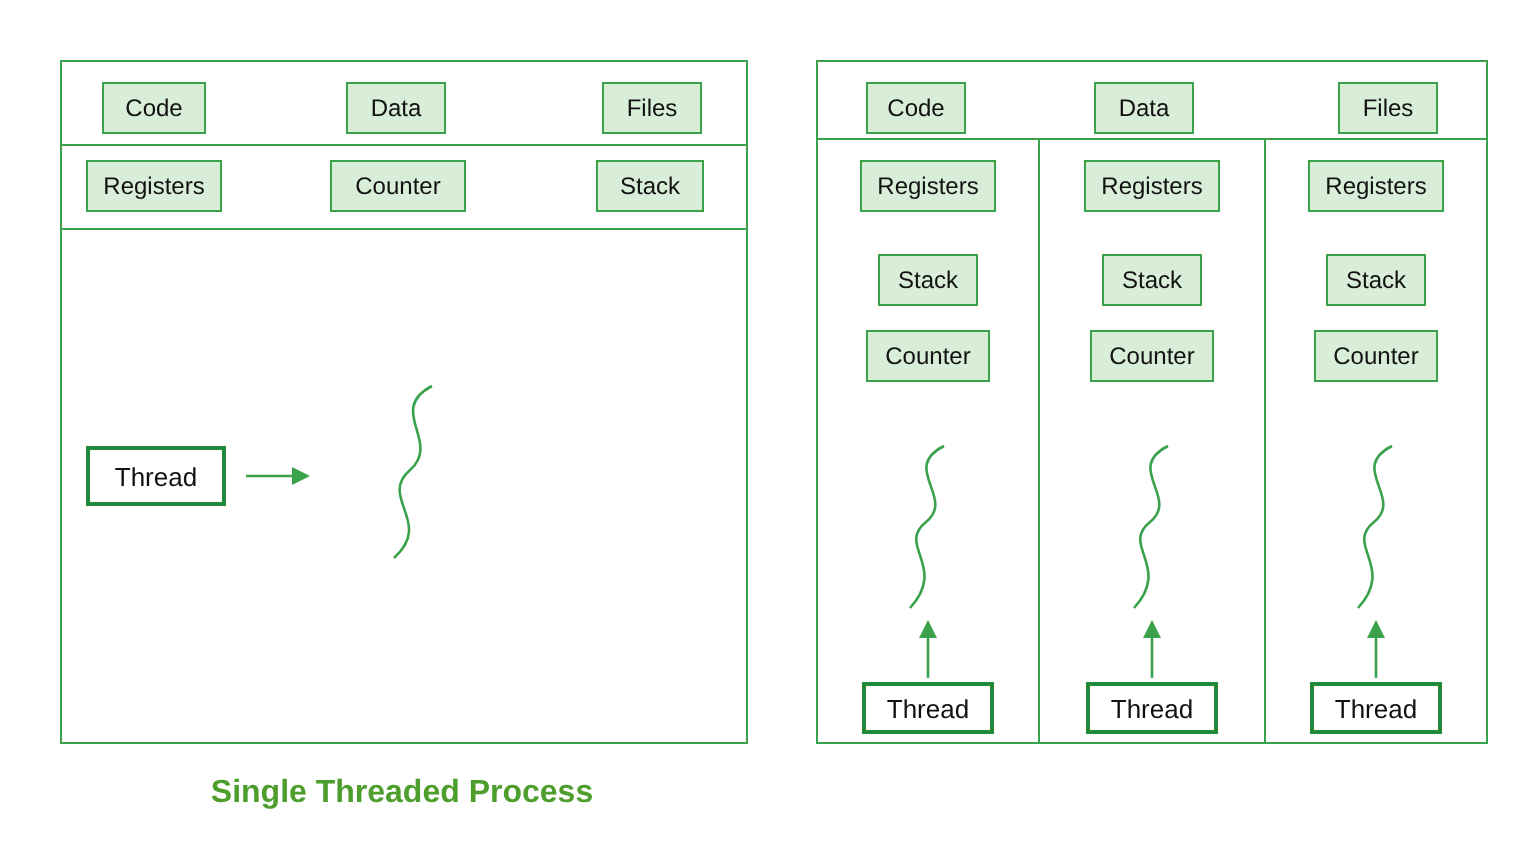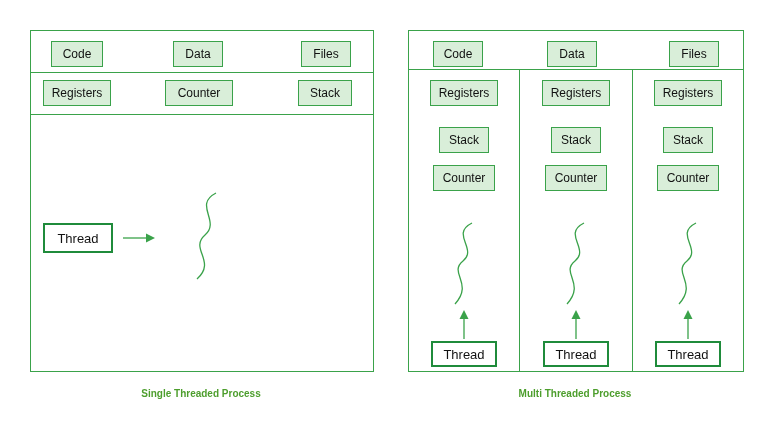--- a/index.html
+++ b/index.html
@@ -82,21 +82,21 @@
     justify-content: center;
     font-size: 13px;
     color: var(--box_text, #111111);
     box-sizing: border-box;
     width: 66px;
     height: 26px;
   }
   .caption {
     position: absolute;
     text-align: center;
-    font-size: 10px;
+    font-size: 16px;
     font-weight: bold;
     color: var(--caption, #4d9e2d);
   }
   svg { display: block; }
   .sline { stroke: var(--stroke, #3aa24a); stroke-width: 1.3; fill: none; }
   .sfill { fill: var(--stroke, #3aa24a); stroke: none; }
   .abs { position: absolute; }
 </style>
 </head>
 <body>
@@ -175,15 +175,14 @@
         <path class="sline" d="M 30 2 C 8 13, 36 28, 21 40 C 6 52, 32 62, 13 83"></path>
       </svg>
       <svg style="margin-top:3px" width="18" height="32" viewBox="0 0 18 32">
         <line class="sline" x1="9" y1="30" x2="9" y2="8"></line>
         <polygon class="sfill" points="9,1 4.5,10 13.5,10"></polygon>
       </svg>
       <div class="cthread" style="margin-top:0">Thread</div>
     </div>
   </div>
 
-  <div class="caption" style="left:408px; top:388px; width:334px">Multi Threaded Process</div>
 
 </div>
 
 </body></html>

